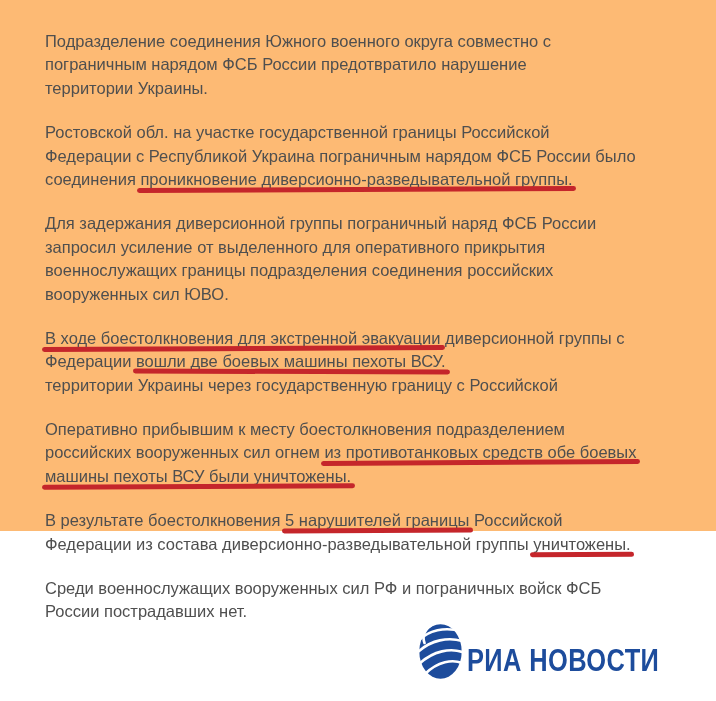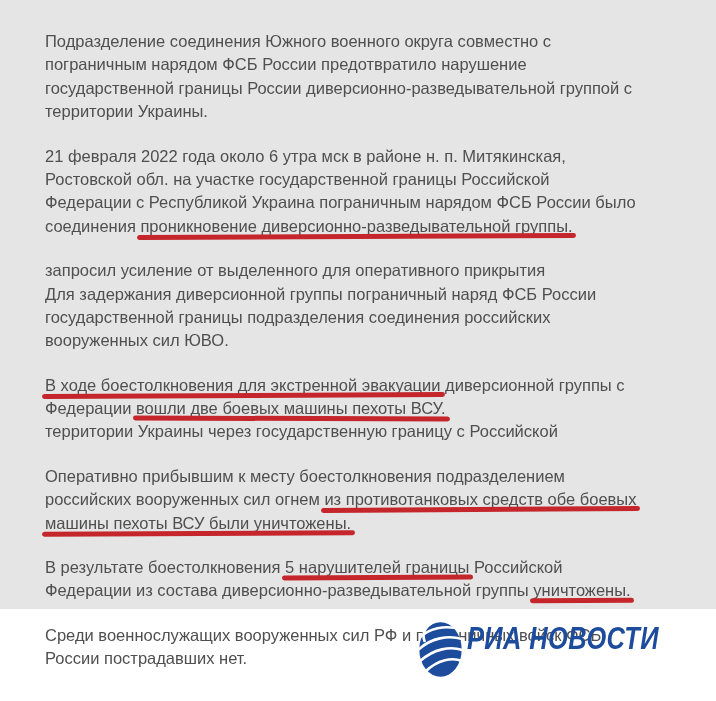--- a/index.html
+++ b/index.html
@@ -5,22 +5,22 @@
   html, body { margin: 0; padding: 0; }
   body {
     width: 716px; height: 701px;
     background: #ffffff;
     font-family: "Liberation Sans", "DejaVu Sans", sans-serif;
     overflow: hidden;
     position: relative;
   }
   .page {
     position: relative;
-    width: 716px; height: 609px;
-    background: #e5e5e5;
+    width: 716px; height: 531px;
+    background: #fdba74;
   }
   .doc {
     position: absolute;
     left: 45px; top: 30px; right: 20px;
     color: var(--text-color, #4f4f4f);
     font-size: 16.5px;
   }
   .para { margin: 0 0 21px 0; }
   .line {
     white-space: nowrap;
@@ -37,23 +37,22 @@
     background: var(--underline-color, #c5262b);
     border-radius: 3px;
     transform: rotate(var(--tilt, -0.3deg));
   }
   
   .watermark {
     position: absolute;
     left: 419px; top: 621px;
     height: 58px;
     display: flex;
-    align-items: flex-start;
+    align-items: flex-end;
     z-index: 5;
-    font-style: italic;
   }
   .globe { display: block; flex: 0 0 auto; }
   .brand {
     display: inline-block;
     margin-left: 5px;
     color: var(--brand-color, #1d4c9c);
     font-size: 31px;
     font-weight: 700;
     letter-spacing: 0.5px;
     transform: scaleX(0.82);
@@ -63,33 +62,31 @@
 </style>
 </head>
 <body>
 
 <div class="page">
 
   <div class="doc">
       <div class="para">
         <div class="line"><span>Подразделение соединения Южного военного округа совместно с</span></div>
         <div class="line"><span>пограничным нарядом ФСБ России предотвратило нарушение</span></div>
-        <div class="line"><span>государственной границы России диверсионно-разведывательной группой с</span></div>
         <div class="line"><span>территории Украины.</span></div>
       </div>
       <div class="para">
-        <div class="line"><span>21 февраля 2022 года около 6 утра мск в районе н. п. Митякинская,</span></div>
         <div class="line"><span>Ростовской обл. на участке государственной границы Российской</span></div>
         <div class="line"><span>Федерации с Республикой Украина пограничным нарядом ФСБ России было</span></div>
         <div class="line"><span>соединения </span><span class="u" style="--tilt: -0.25deg;">проникновение диверсионно-разведывательной группы.</span></div>
       </div>
       <div class="para">
+        <div class="line"><span>Для задержания диверсионной группы пограничный наряд ФСБ России</span></div>
         <div class="line"><span>запросил усиление от выделенного для оперативного прикрытия</span></div>
-        <div class="line"><span>Для задержания диверсионной группы пограничный наряд ФСБ России</span></div>
-        <div class="line"><span>государственной границы подразделения соединения российских</span></div>
+        <div class="line"><span>военнослужащих границы подразделения соединения российских</span></div>
         <div class="line"><span>вооруженных сил ЮВО.</span></div>
       </div>
       <div class="para">
         <div class="line"><span class="u" style="--tilt: -0.3deg;">В ходе боестолкновения для экстренной эвакуации</span><span> диверсионной группы с</span></div>
         <div class="line"><span>Федерации </span><span class="u" style="--tilt: 0.2deg;">вошли две боевых машины пехоты ВСУ.</span></div>
         <div class="line"><span>территории Украины через государственную границу с Российской</span></div>
       </div>
       <div class="para">
         <div class="line"><span>Оперативно прибывшим к месту боестолкновения подразделением</span></div>
         <div class="line"><span>российских вооруженных сил огнем </span><span class="u" style="--tilt: -0.4deg;">из противотанковых средств обе боевых</span></div>

